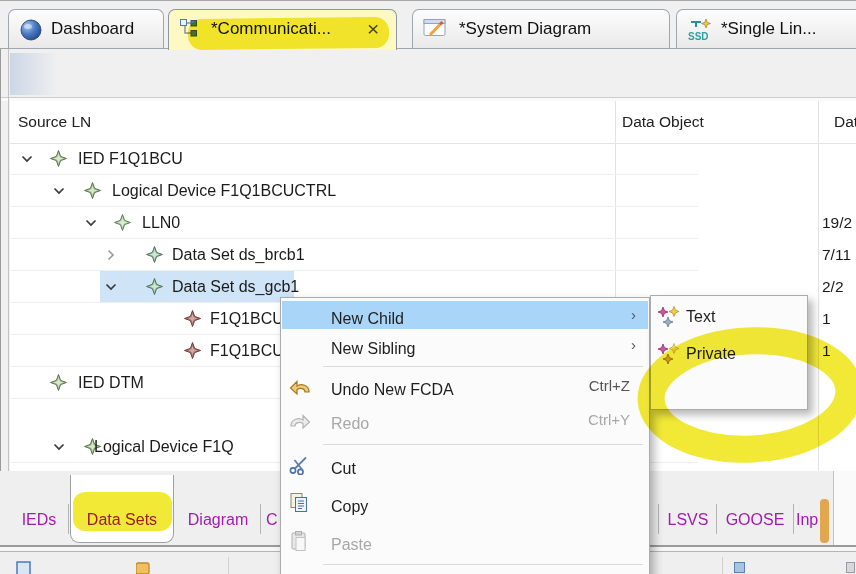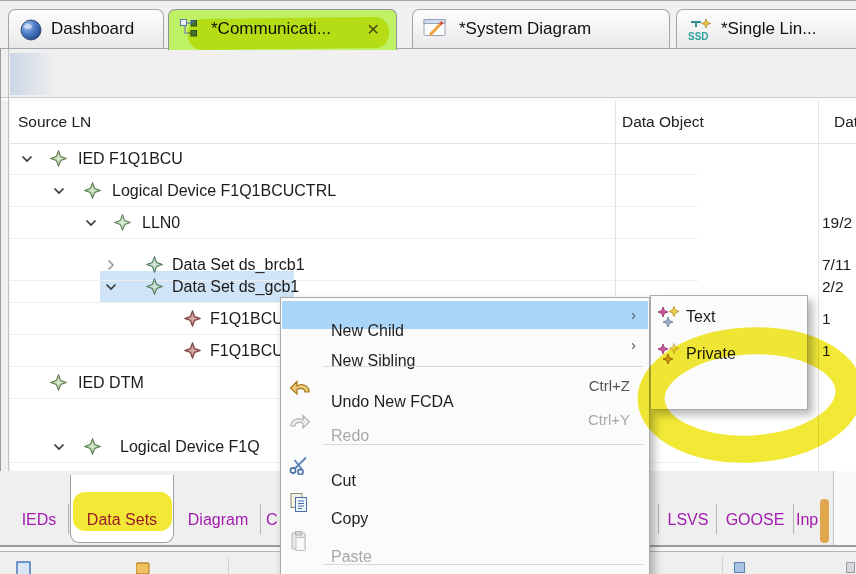--- a/index.html
+++ b/index.html
@@ -2,21 +2,21 @@
 <html style="--highlighter: #f0e513; --selection: #cfe4f7; --menu-highlight: #a9d5f8;"><head>
 <meta charset="utf-8">
 <style>
   html,body{margin:0;padding:0;background:#777;}
   .screen{position:relative;width:856px;height:574px;background:#f0f0f0;overflow:hidden;
           font-family:"Liberation Sans",sans-serif;color:#1b1b1b;border-top:1px solid #a8a8a8;box-sizing:border-box;}
   
   .tabline{position:absolute;left:0;top:47px;width:856px;height:1px;background:#a0a6ae;z-index:3;}
   .etab{position:absolute;top:8px;height:39px;background:linear-gradient(#fdfdfd,#e9e9e9);
         border:1px solid #a0a6ae;border-bottom:none;border-radius:7px 7px 0 0;z-index:2;box-sizing:border-box;}
-  .etab-active{background:#bef264;height:41px;z-index:4;border-color:#8f959d;}
+  .etab-active{background:#fef9c3;height:41px;z-index:4;border-color:#8f959d;}
   .eicon{position:absolute;left:10px;top:7px;}
   .elabel{position:absolute;left:42px;top:0;line-height:38px;font-size:17px;white-space:nowrap;color:#101010;}
   .eclose{position:absolute;left:198px;top:4px;font-size:21px;color:#4a4a4a;line-height:30px;}
   
   .toolband{position:absolute;left:10px;top:49px;width:846px;height:47px;background:#f0f0f0;}
   .toolgrad{position:absolute;left:0;top:3px;width:48px;height:42px;background:linear-gradient(90deg,#ccd7e5,#f0f0f0);}
   .toolsep1{position:absolute;left:0;top:96px;width:856px;height:1px;background:#cccccc;}
   .toolsep2{position:absolute;left:0;top:97px;width:856px;height:3px;background:#fafafa;}
   .vline-a{position:absolute;left:0;top:48px;width:1px;height:497px;background:#9a9a9a;}
   .vline-b{position:absolute;left:8px;top:48px;width:1px;height:497px;background:#c2c2c2;}
@@ -40,21 +40,21 @@
   .orangemark{position:absolute;left:820px;top:498px;width:9px;height:44px;background:#dd9a33;opacity:.85;border-radius:4px;z-index:3;}
   .whitestrip{position:absolute;left:833px;top:470px;width:23px;height:74px;background:#fafafa;border-left:1px solid #c4c4c4;z-index:3;}
   
   .botpanel{position:absolute;left:0;top:545px;width:856px;height:29px;background:#efefef;}
   .botpanel .l1{position:absolute;left:0;top:0;width:856px;height:6px;background:#f6f6f6;border-top:1px solid #9a9a9a;border-bottom:1px solid #b5b5b5;box-sizing:border-box;}
   .pvsep{position:absolute;top:11px;width:1px;height:18px;background:#d0d0d0;}
   
   .menu{position:absolute;left:280px;top:296px;width:370px;height:282px;background:#fbfbfb;
         border:1px solid #ababab;box-shadow:4px 5px 9px rgba(0,0,0,.3);z-index:30;box-sizing:border-box;}
   .mi{position:absolute;left:1px;width:366px;}
-  .mi .lbl{position:absolute;left:49px;top:16px;font-size:16px;color:#1e1e1e;white-space:nowrap;}
+  .mi .lbl{position:absolute;left:49px;top:4px;font-size:16px;color:#1e1e1e;white-space:nowrap;}
   .mi .sc{position:absolute;right:18px;top:0;font-size:15px;color:#555;}
   .mi .ar{position:absolute;right:12px;top:0;font-size:15px;color:#555;}
   .mi .mic{position:absolute;left:7px;top:50%;transform:translateY(-50%);width:32px;text-align:center;}
   .mi.disabled .lbl,.mi.disabled .sc{color:#a8a8a8;}
   .hlband{background:var(--menu-highlight,#a9d5f8);}
   .msep{position:absolute;left:42px;right:6px;height:1px;background:#dadada;}
   
   .submenu{position:absolute;left:650px;top:294px;width:158px;height:115px;background:#fbfbfb;
         border:1px solid #ababab;box-shadow:5px 5px 8px rgba(0,0,0,.28);z-index:31;box-sizing:border-box;}
   .smi{position:absolute;left:1px;width:154px;}
@@ -163,21 +163,21 @@
           <polyline points="2.5,4.5 7,9 11.5,4.5" fill="none" stroke="#3a3a3a" stroke-width="1.7"></polyline>
         </svg>
       <svg class="ticon" style="left:104px;" width="17" height="17">
           <path d="M8.5 0.5 L10.6 6.4 L16.5 8.5 L10.6 10.6 L8.5 16.5 L6.4 10.6 L0.5 8.5 L6.4 6.4 Z" fill="#b2d2a6" stroke="#5e7a56"></path>
           <path d="M8.5 4 L9.7 7.3 L13 8.5 L9.7 9.7 L8.5 13 L7.3 9.7 L4 8.5 L7.3 7.3 Z" fill="#ffffff" opacity="0.55"></path>
         </svg>
       <span class="tlabel" style="left:132px;">LLN0</span>
       <span class="tval">19/2</span>
     </div>
 
-    <div class="trow" style="top:148px;">
+    <div class="trow" style="top:138px;">
       <svg class="chev" style="left:94px;">
           <polyline points="4.5,2.5 9,7 4.5,11.5" fill="none" stroke="#9a9a9a" stroke-width="1.7"></polyline>
         </svg>
       <svg class="ticon" style="left:136px;" width="17" height="17">
           <path d="M8.5 0.5 L10.6 6.4 L16.5 8.5 L10.6 10.6 L8.5 16.5 L6.4 10.6 L0.5 8.5 L6.4 6.4 Z" fill="#9cc6a8" stroke="#4f7058"></path>
           <path d="M8.5 4 L9.7 7.3 L13 8.5 L9.7 9.7 L8.5 13 L7.3 9.7 L4 8.5 L7.3 7.3 Z" fill="#ffffff" opacity="0.55"></path>
         </svg>
       <span class="tlabel" style="left:162px;">Data Set ds_brcb1</span>
       <span class="tval">7/11</span>
     </div>
@@ -223,21 +223,21 @@
 
 
     <div class="trow" style="top:330px;">
       <svg class="chev" style="left:42px;">
           <polyline points="2.5,4.5 7,9 11.5,4.5" fill="none" stroke="#3a3a3a" stroke-width="1.7"></polyline>
         </svg>
       <svg class="ticon" style="left:74px;" width="17" height="17">
           <path d="M8.5 0.5 L10.6 6.4 L16.5 8.5 L10.6 10.6 L8.5 16.5 L6.4 10.6 L0.5 8.5 L6.4 6.4 Z" fill="#a2c88e" stroke="#54704a"></path>
           <path d="M8.5 4 L9.7 7.3 L13 8.5 L9.7 9.7 L8.5 13 L7.3 9.7 L4 8.5 L7.3 7.3 Z" fill="#ffffff" opacity="0.55"></path>
         </svg>
-      <span class="tlabel" style="left:110px;">Logical Device F1Q</span>
+      <span class="tlabel" style="left:84px;">Logical Device F1Q</span>
       <span class="tval"></span>
     </div>
   </div>
 
   <div class="btmband"></div>
   <div class="btab-active-shape"></div>
   <span class="btab" style="left:12px;width:54px;">IEDs</span>
   <div class="bsep" style="left:68px;"></div>
   <span class="btab" style="left:74px;width:96px;z-index:3;">Data Sets</span>
   <span class="btab" style="left:178px;width:80px;">Diagram</span>

